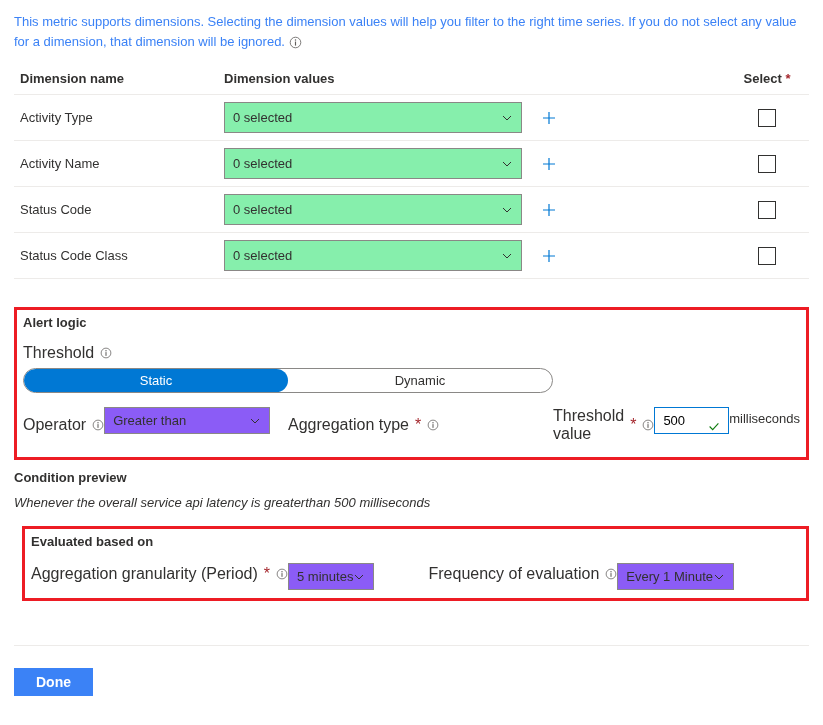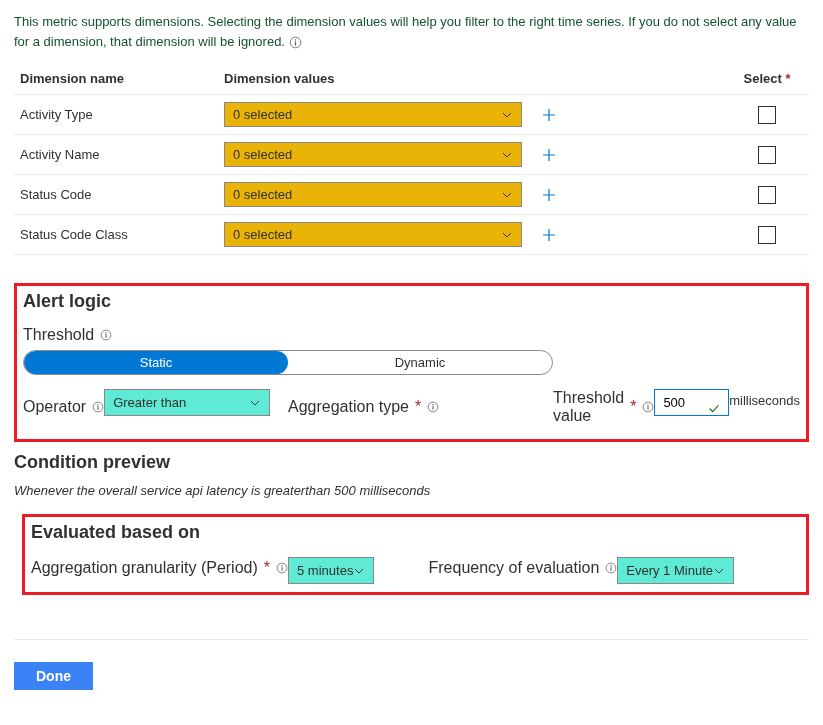--- a/index.html
+++ b/index.html
@@ -4,21 +4,21 @@
   <style>
     * { box-sizing: border-box; margin: 0; padding: 0; }
     body {
       font-family: "Segoe UI", -apple-system, sans-serif;
       font-size: 13px;
       color: #323130;
       background: #fff;
       padding: 12px 14px;
       width: 823px;
     }
-    .intro { color: #14532d; line-height: 1.5; margin-bottom: 12px; }
+    .intro { color: #3b82f6; line-height: 1.5; margin-bottom: 12px; }
     .intro .info-icon { display: inline-block; vertical-align: middle; }
 
     
     .dim-table { width: 100%; margin-top: 10px; }
     .dim-header { display: flex; padding: 8px 6px; font-weight: 700; color: #323130; }
     .col-name { width: 204px; }
     .col-values { width: 310px; }
     .col-add { width: 40px; }
     .col-spacer { flex: 1; }
     .col-select { width: 72px; text-align: center; }
@@ -29,27 +29,27 @@
       border-top: 1px solid #edebe9;
     }
     .dim-row:last-child { border-bottom: 1px solid #edebe9; }
     .dim-cell-name { width: 204px; color: #323130; }
     .dim-cell-values { width: 310px; }
     .dim-cell-add { width: 40px; display:flex; justify-content:flex-start; padding-left:6px; }
     .dim-cell-spacer { flex: 1; }
     .dim-cell-select { width: 72px; display:flex; justify-content:center; }
 
     .select-box {
-      width: 298px; height: 25px;
+      width: 298px; height: 31px;
       border: 1px solid #8a8886;
       display: flex; align-items: center;
       padding: 0 8px;
       justify-content: space-between;
       font-size: 13px;
-      background: #eab308;
+      background: #86efac;
       cursor: pointer;
     }
     .select-box .chev { color: #323130; }
     .chev svg { display:block; }
 
     .add-btn { width: 18px; height: 18px; display:flex; align-items:center; justify-content:center; cursor:pointer; }
     .add-btn svg { display:block; }
 
     .checkbox {
       width: 18px; height: 18px;
@@ -59,21 +59,21 @@
     }
 
     .section-box {
       margin-top: 28px;
     }
     .highlight-outer {
       border: 3.5px solid #ed1c24;
       padding: 5px 6px 8px 6px;
     }
 
-    .section-title { font-weight: 600; font-size: 18px; margin-bottom: 14px; }
+    .section-title { font-weight: 600; font-size: 13px; margin-bottom: 14px; }
 
     .label-row { display:flex; align-items:center; gap:6px; margin-bottom:6px; font-size:16px; }
     .info-icon svg { display:block; }
 
     
     .pill {
       width: 530px; height: 25px;
       border: 1px solid #8a8886;
       border-radius: 12.5px;
       display:flex; overflow:hidden;
@@ -84,21 +84,21 @@
       font-size:13px; cursor:pointer;
     }
     .pill-half.active { background:#0078d4; color:#fff; border-radius:12.5px; }
 
     
     .three-col { display:flex; gap:18px; }
     .three-col > div { flex:1; display:flex; flex-direction:row; }
     .three-col .sel { width:100%; }
     .sel {
       height:27px; border:1px solid #8a8886; display:flex; align-items:center;
-      padding:0 8px; justify-content:space-between; background:#5eead4; cursor:pointer;
+      padding:0 8px; justify-content:space-between; background:#8b5cf6; cursor:pointer;
     }
     .threshold-input-wrap { position:relative;border-radius:10px; }
     .threshold-input {
       width:100%; height:27px; border:1px solid #0078d4;
       outline:1px solid #0078d4; outline-offset:-1px;
       padding:0 28px 0 8px; font-size:13px; font-family:inherit;
     }
     .check-valid {
       position:absolute; right:8px; top:50%; transform:translateY(-50%);
     }

